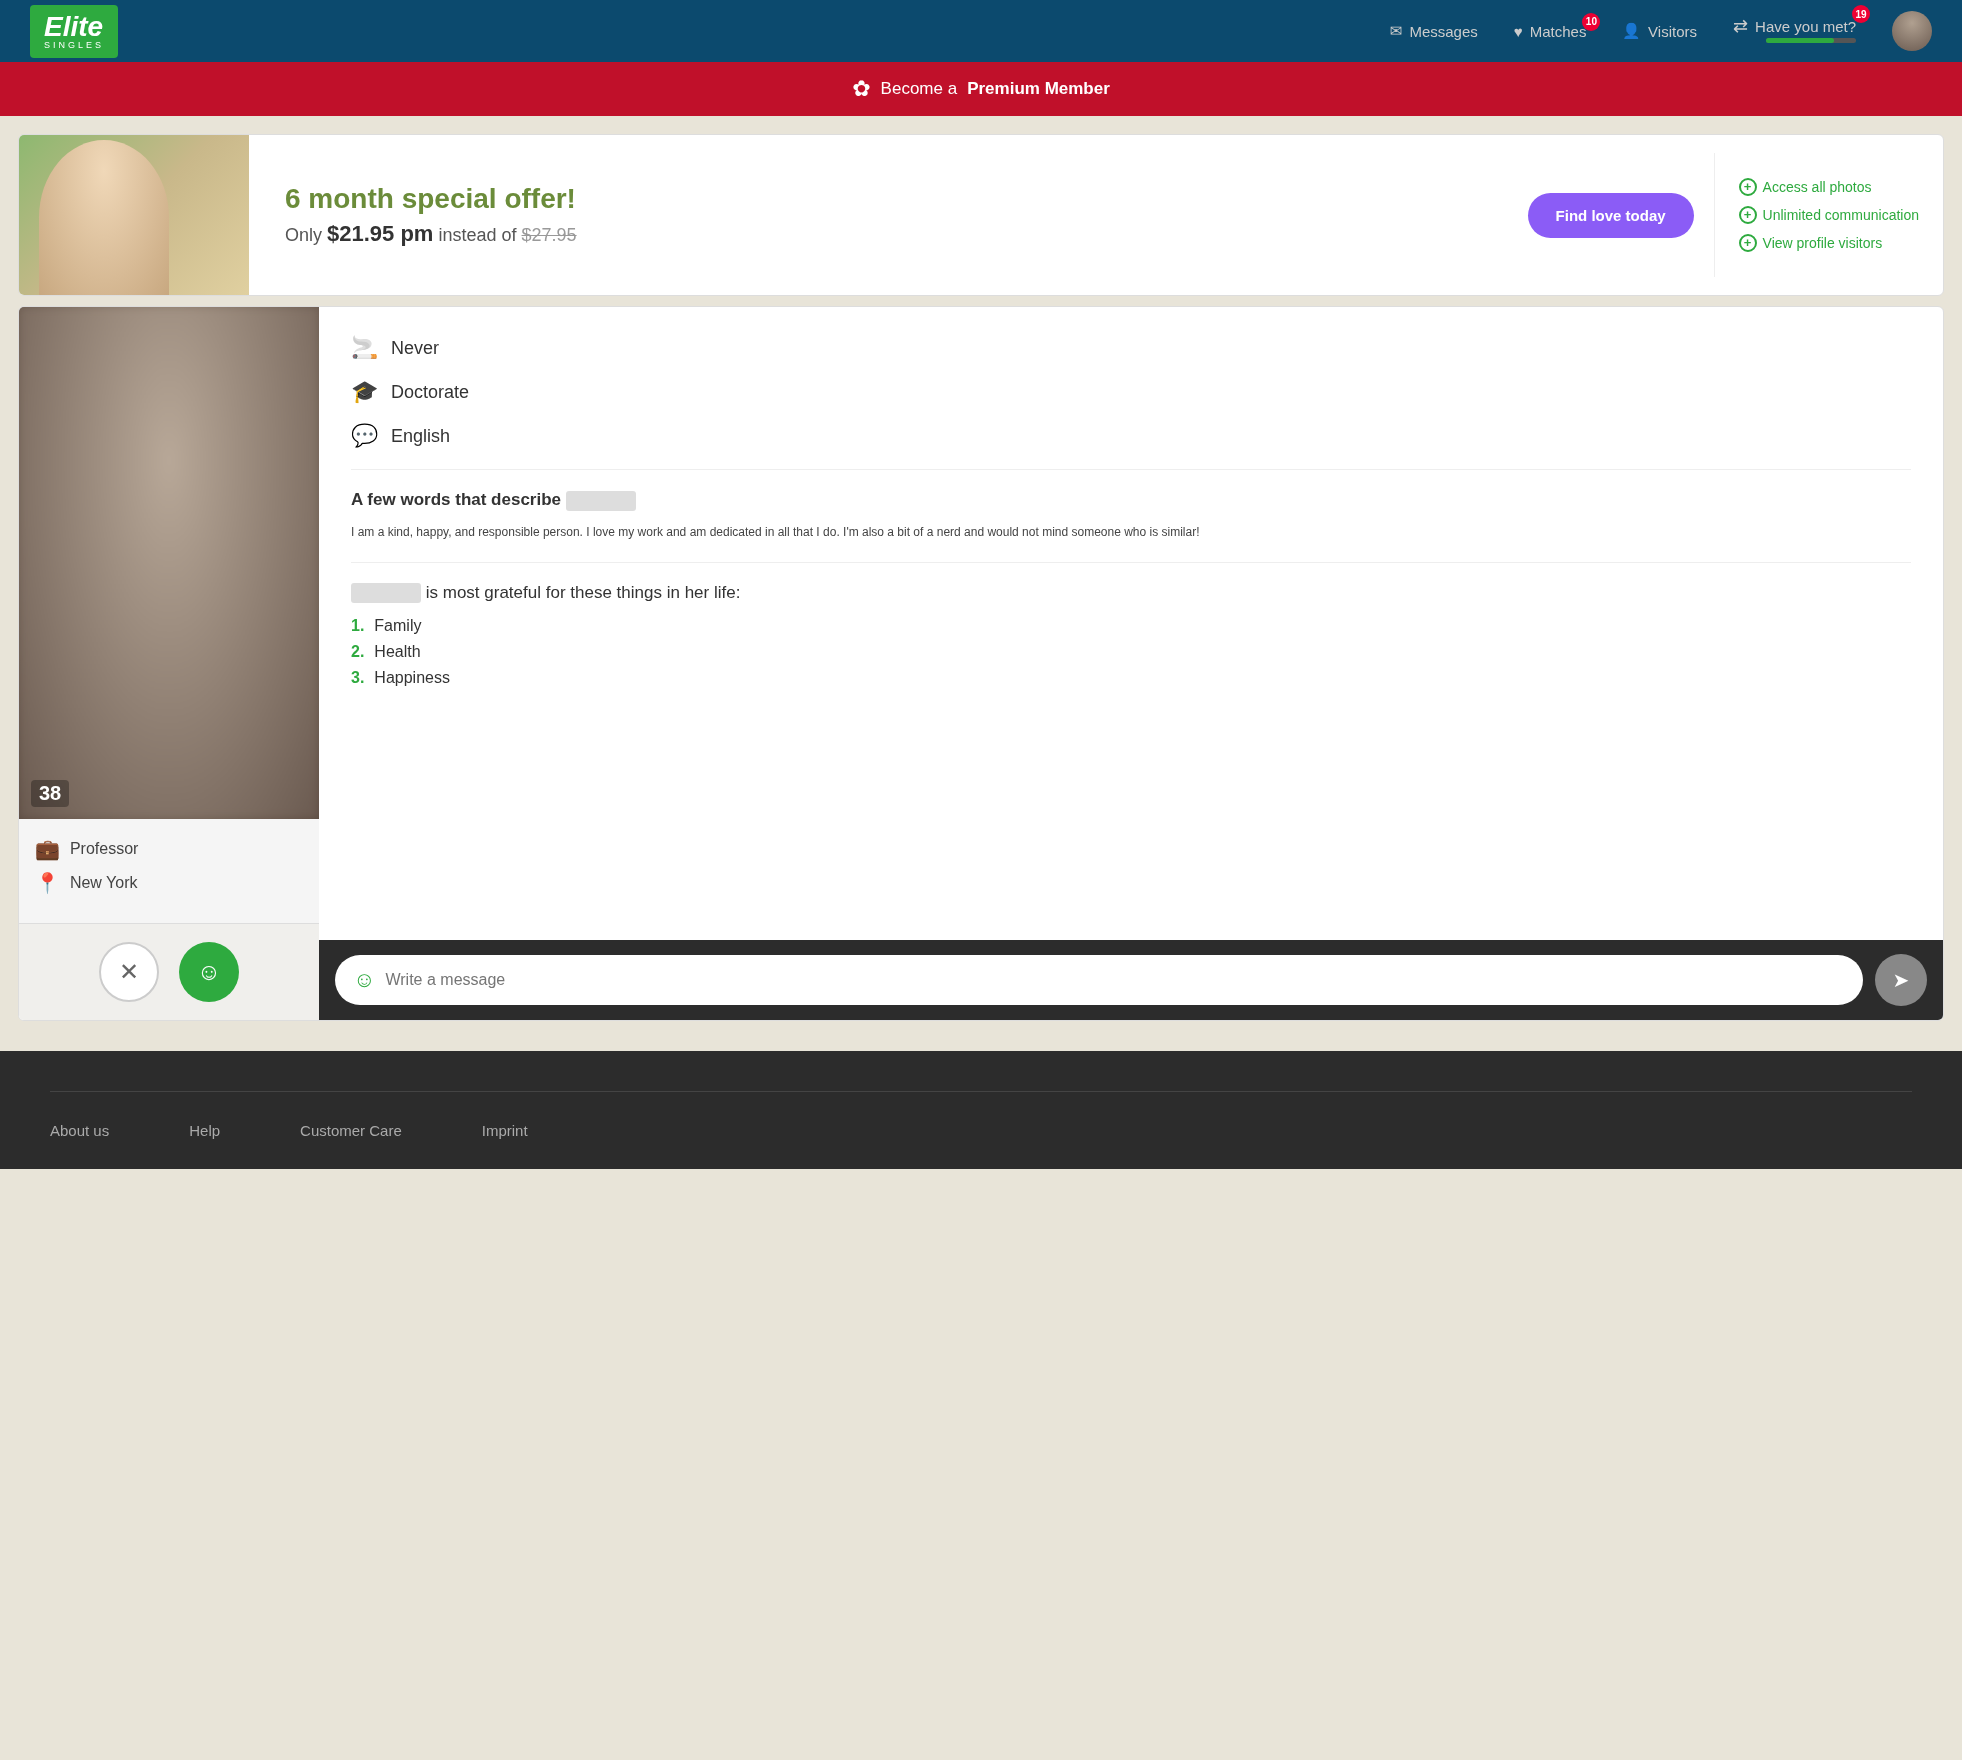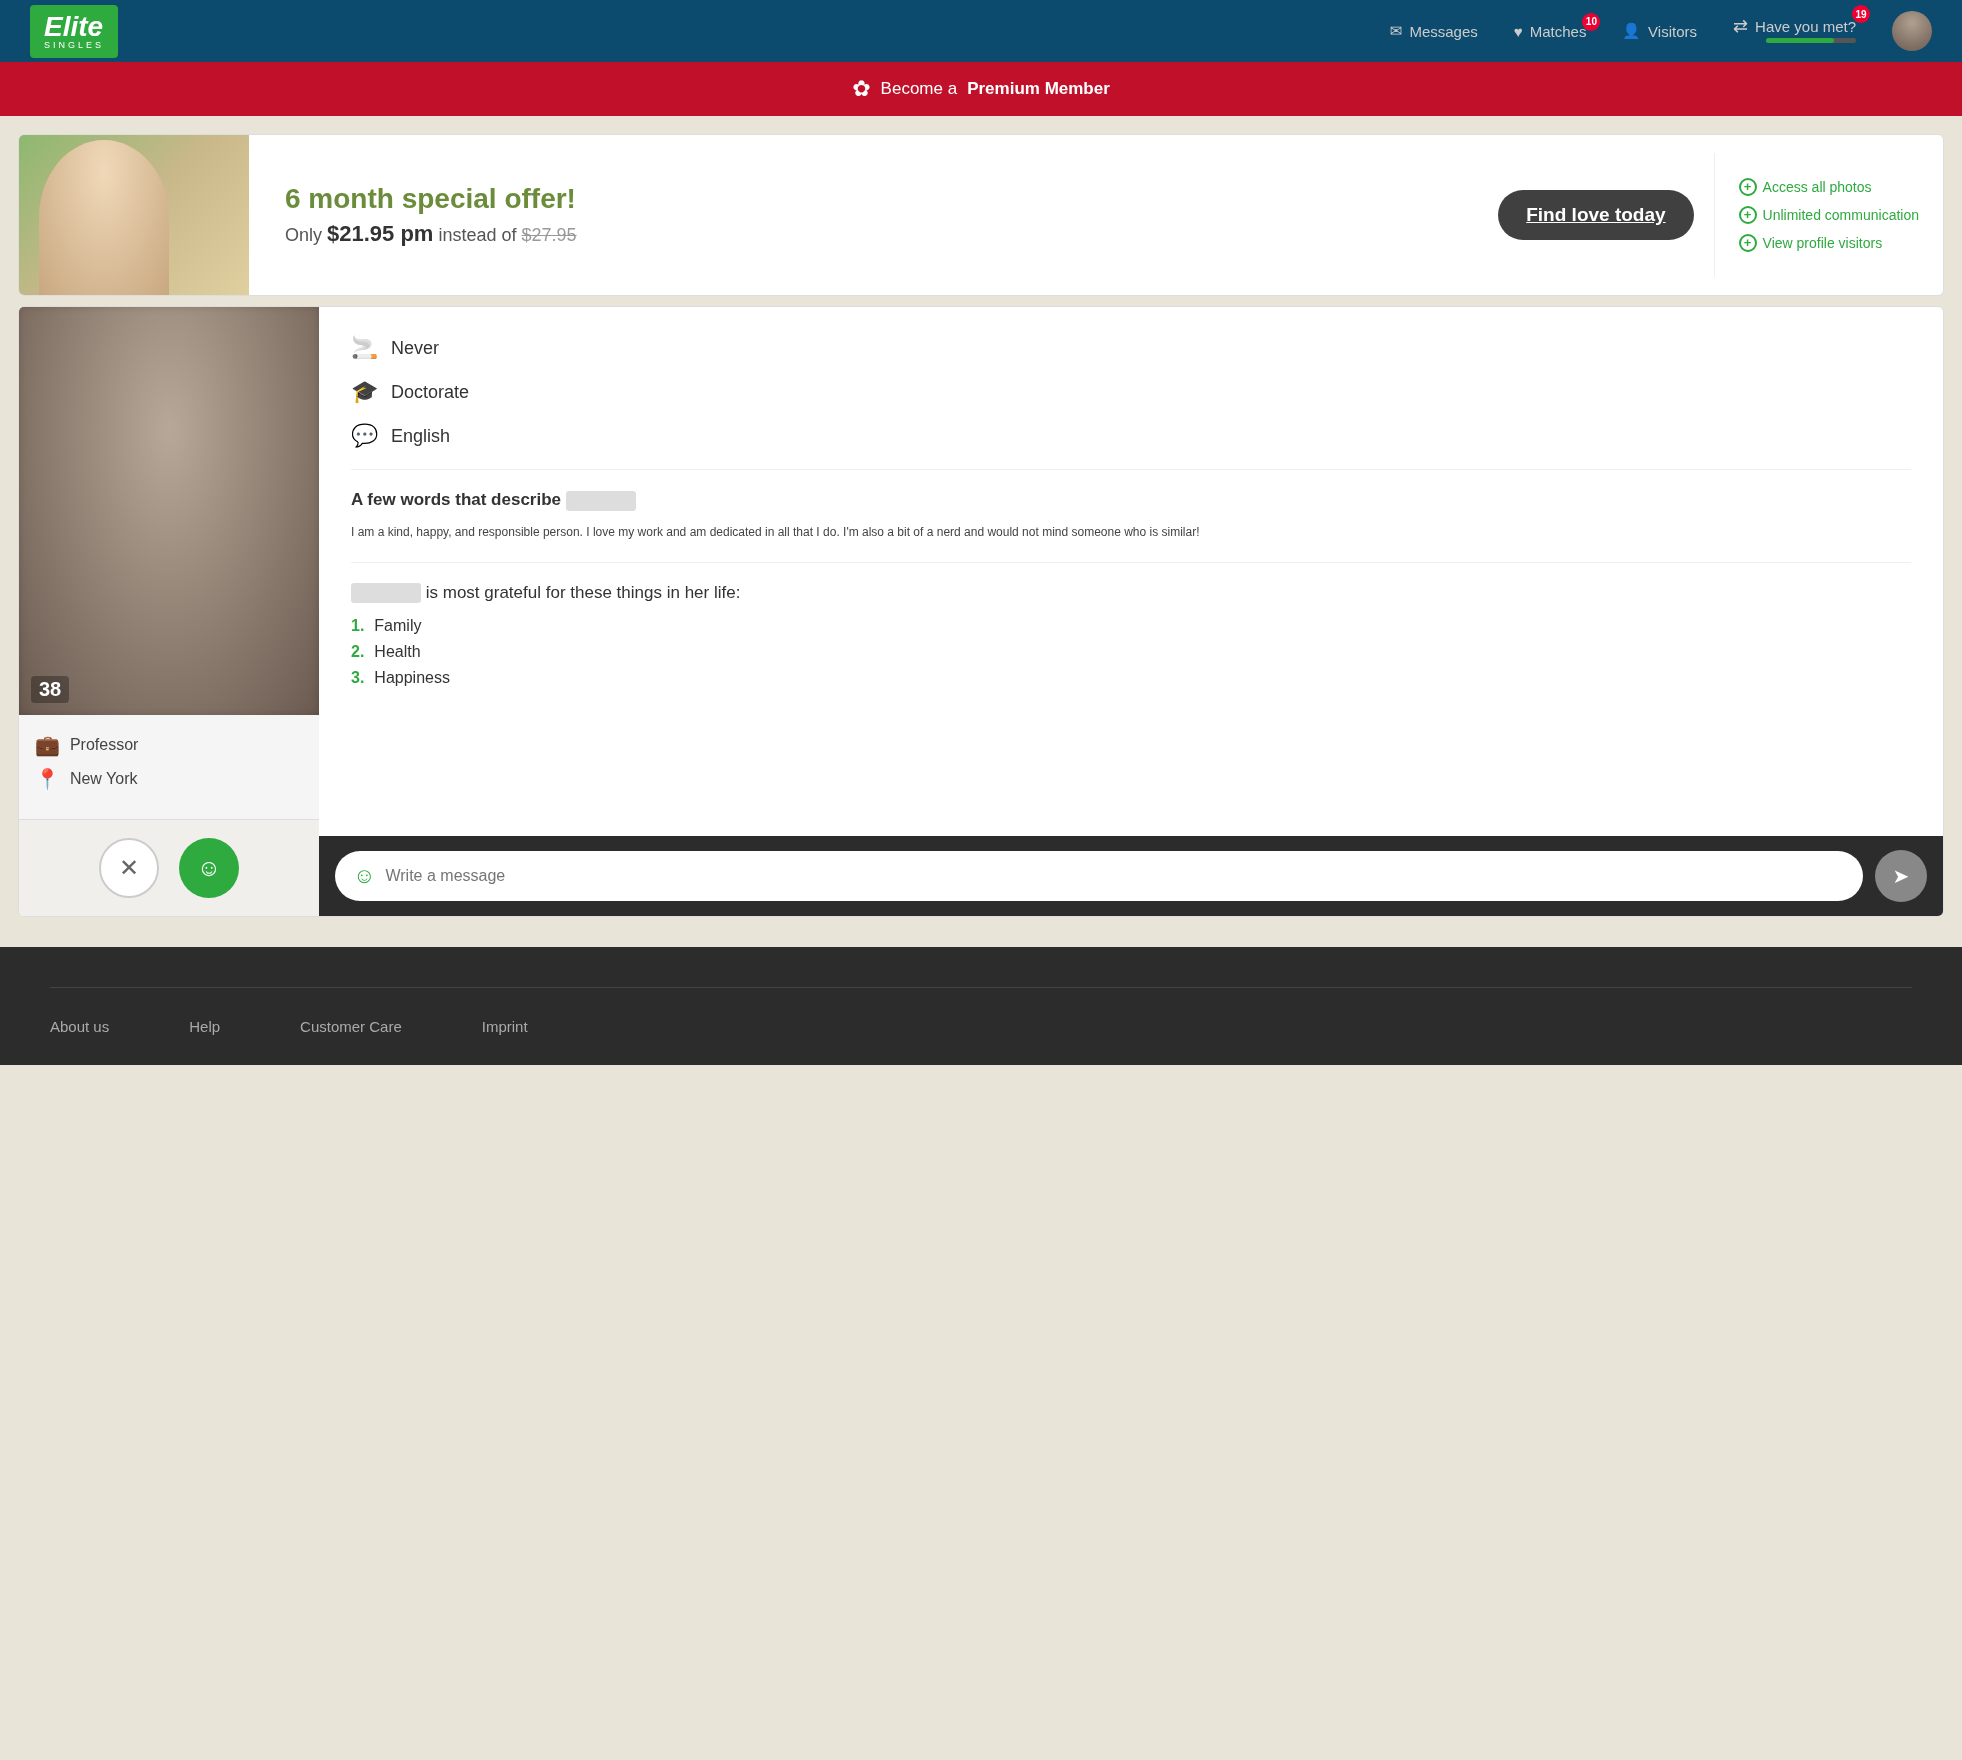--- a/index.html
+++ b/index.html
@@ -140,31 +140,30 @@
       font-weight: bold;
       margin-bottom: 6px;
     }
     .offer-price {
       font-size: 18px;
       color: #555;
     }
     .offer-price .price-new { color: #333; font-weight: bold; font-size: 22px; }
     .offer-price .price-old { text-decoration: line-through; color: #999; }
     .offer-btn {
-      background: #404040;
+      background: #8b5cf6;
       color: white;
       border: none;
       border-radius: 30px;
       padding: 14px 28px;
-      font-size: 19px;
+      font-size: 15px;
       font-weight: bold;
       cursor: pointer;
       margin: 0 20px;
       white-space: nowrap;
-      text-decoration: underline;
     }
     .offer-features {
       padding: 20px 24px;
       color: #2eaa3f;
       font-size: 14px;
       line-height: 2;
       border-left: 1px solid #eee;
     }
     .offer-features div { display: flex; align-items: center; gap: 6px; }
     .plus-circle {
@@ -190,21 +189,21 @@
       overflow: hidden;
       border: 1px solid #ddd;
     }
     .profile-left {
       width: 300px;
       flex-shrink: 0;
       background: #f5f5f5;
     }
     .profile-photo {
       width: 300px;
-      height: 408px;
+      height: 512px;
       background: radial-gradient(ellipse at 50% 30%, #a09080, #5a4a40);
       position: relative;
       overflow: hidden;
     }
     .profile-photo-blur {
       position: absolute;
       inset: 0;
       background: radial-gradient(ellipse at 50% 30%, #b8a898, #6a5a50);
       filter: blur(4px);
     }

